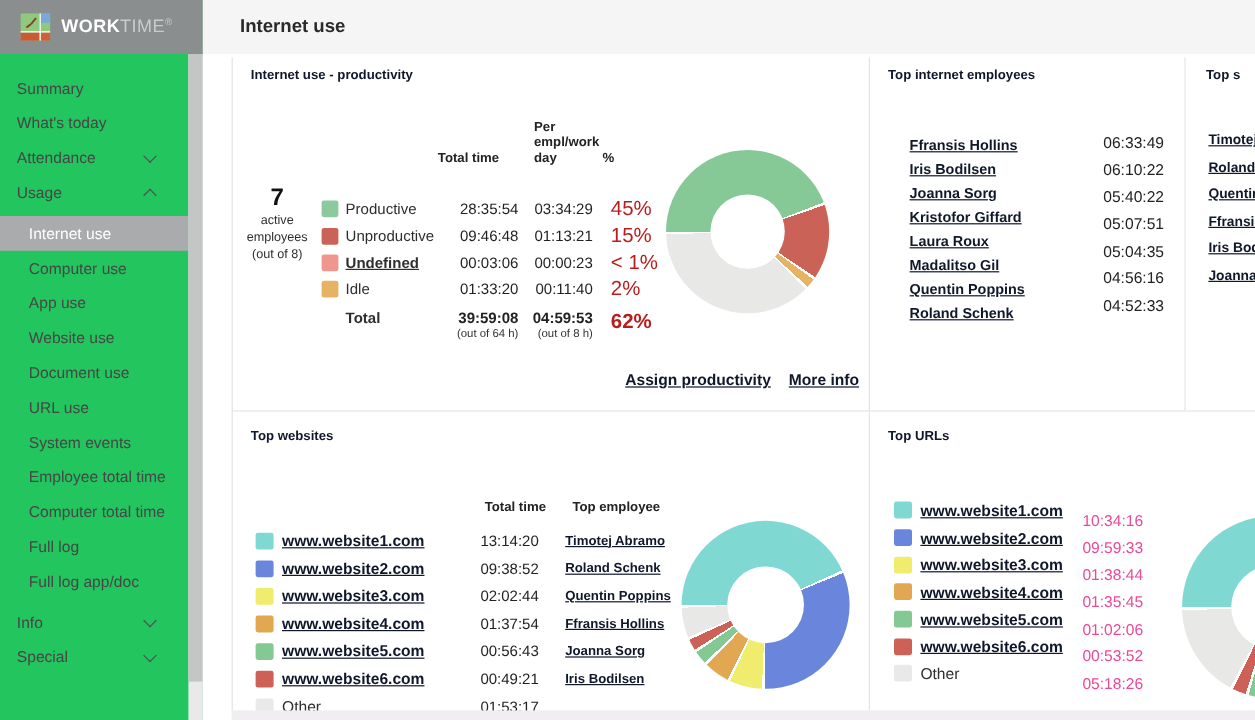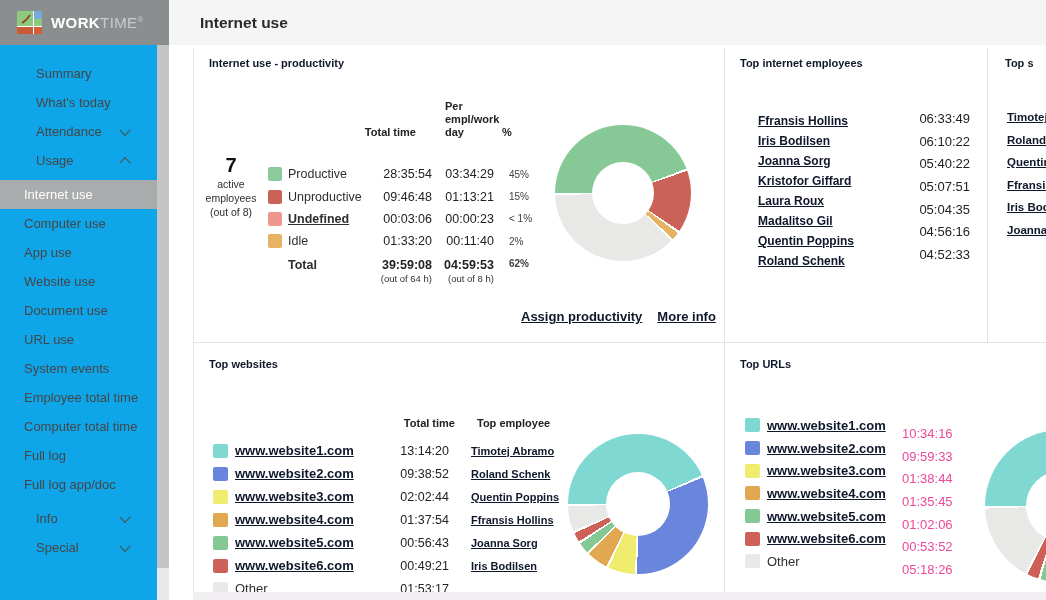--- a/index.html
+++ b/index.html
@@ -2,29 +2,29 @@
 <html><head>
 <meta charset="utf-8">
 <style>
   html,body{margin:0;padding:0;}
   body{
     width:1046px;height:600px;overflow:hidden;position:relative;
     background:#ffffff;font-family:"Liberation Sans","DejaVu Sans",sans-serif;
     -webkit-font-smoothing:antialiased;
   }
   
-  .sidebar{position:absolute;left:0;top:0;width:169px;height:600px;background:#0ea5e9;}
+  .sidebar{position:absolute;left:0;top:0;width:169px;height:600px;background:#22c55e;}
   .logo-header{position:absolute;left:0;top:0;width:169px;height:45px;background:#8b8e8f;display:flex;align-items:center;}
   .logo-icon{margin-left:17px;width:25px;height:23px;position:relative;flex:none;}
   .logo-text{margin-left:9px;font-size:15px;letter-spacing:.4px;white-space:nowrap;}
   .logo-work{color:#ffffff;font-weight:bold;}
   .logo-time{color:#c9cccc;font-weight:300;}
   .logo-reg{color:#c9cccc;font-size:8px;vertical-align:super;}
   .sb-nav{position:absolute;left:0;top:59px;width:169px;}
-  .sb-item{position:relative;height:29px;line-height:29px;padding-left:36px;margin-right:12px;
+  .sb-item{position:relative;height:29px;line-height:29px;padding-left:14px;margin-right:12px;
     font-size:13px;color:#464646;cursor:pointer;white-space:nowrap;}
   .sb-item.sub{padding-left:24px;}
   .sb-item.gap{margin-top:5px;}
   .sb-item.selected{background:#a9abac;color:#ffffff;}
   .chev{position:absolute;right:28px;top:50%;width:7px;height:7px;
     border-right:1.7px solid #4f4f4f;border-bottom:1.7px solid #4f4f4f;}
   .chev.down{transform:translateY(-72%) rotate(45deg);}
   .chev.up{transform:translateY(-28%) rotate(-135deg);}
   .sb-scroll-track{position:absolute;left:157px;top:45px;width:12px;height:555px;background:#e9e9ea;}
   .sb-scroll-thumb{position:absolute;left:157px;top:45px;width:12px;height:523px;background:#c4c6c6;}
@@ -41,21 +41,21 @@
   
   .hdr{position:absolute;font-size:11px;font-weight:bold;color:#222;line-height:13px;}
   .emp-block{position:absolute;left:28px;top:108px;width:68px;text-align:center;color:#2e2e2e;}
   .emp-count{font-size:20px;font-weight:bold;line-height:24px;color:#111;}
   .emp-line{font-size:10.5px;line-height:14px;}
   .ptable{position:absolute;left:99px;top:118px;}
   .prow{display:flex;align-items:center;height:22.4px;}
   .prow .swatch{width:14px;height:14px;border-radius:2px;margin-right:6px;flex:none;}
   .plabel{width:82px;flex:none;font-size:12.5px;color:#2e2e2e;}
   .pcell{width:62px;flex:none;text-align:right;font-size:12.5px;color:#222;}
-  .ppct{padding-left:15px;font-size:10px;color:#404040;}
+  .ppct{padding-left:15px;font-size:17px;color:#b91c1c;}
   .prow.totalrow{height:auto;align-items:flex-start;margin-top:5px;}
   .prow.totalrow .plabel,.prow.totalrow .pcell,.prow.totalrow .ppct{font-weight:bold;}
   .note{font-size:9.5px;font-weight:normal;color:#333;margin-top:1px;white-space:nowrap;}
   .prod-links{position:absolute;left:352px;top:264px;display:flex;gap:15px;font-size:13px;white-space:nowrap;}
   
   .donut{position:absolute;border-radius:50%;}
   .donut .hole{position:absolute;left:27%;top:27%;width:46%;height:46%;background:#fff;border-radius:50%;}
   
   .emp-names{position:absolute;left:34px;top:66px;}
   .emp-name{height:20px;line-height:20px;font-size:12px;white-space:nowrap;}

